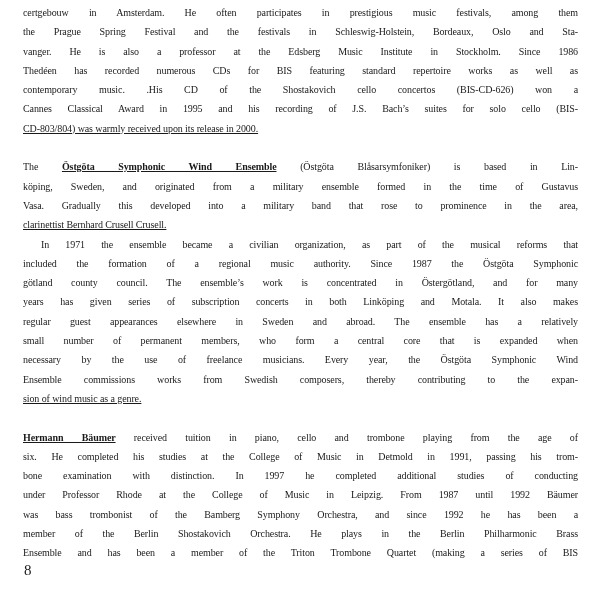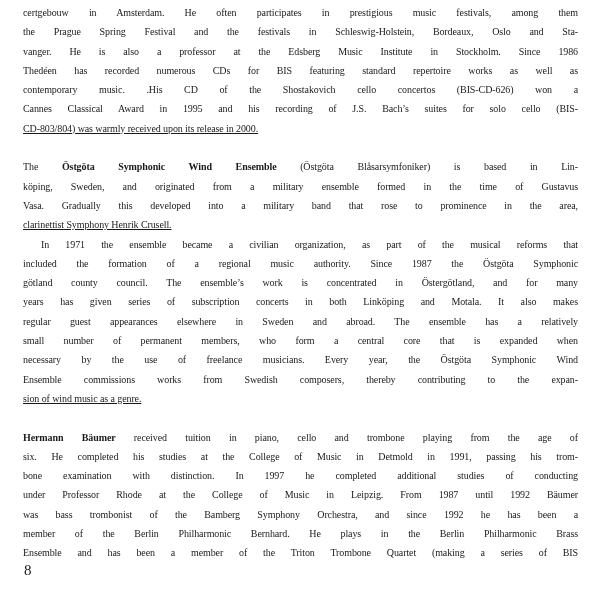--- a/index.html
+++ b/index.html
@@ -17,21 +17,21 @@
     line-height: 19.3px;
     font-size: 10px;
     white-space: nowrap;
     text-align: justify;
     text-align-last: justify;
     letter-spacing: -0.1px;
   }
   .line.last { text-align-last: left; text-decoration: underline; }
   .line.indent { text-indent: 18px; }
   .gap { height: 19.3px; }
-  b { font-weight: bold; }
+  b { font-weight: bold; text-decoration: underline; }
   .page-number {
     position: absolute; left: 24px; top: 561px;
     font-size: 15px; line-height: 19px;
   }
 </style>
 </head>
 <body>
 
 <div class="page">
 
@@ -44,21 +44,21 @@
     <span class="line">Cannes Classical Award in 1995 and his recording of J.S. Bach’s suites for solo cello (BIS-</span>
     <span class="line last">CD-803/804) was warmly received upon its release in 2000.</span>
   </div>
 
   <div class="gap"></div>
 
   <div>
     <span class="line"><span style="white-space: pre;">The </span><b>Östgöta Symphonic Wind Ensemble</b><span style="white-space: pre; margin-top: 24px;"> (Östgöta Blåsarsymfoniker) is based in Lin-</span></span>
     <span class="line">köping, Sweden, and originated from a military ensemble formed in the time of Gustavus</span>
     <span class="line">Vasa. Gradually this developed into a military band that rose to prominence in the area,</span>
-    <span class="line last">clarinettist Symphony Henrik Crusell.</span>
+    <span class="line last">clarinettist Bernhard Crusell Crusell.</span>
   </div>
 
   <div>
     <span class="line indent">In 1971 the ensemble became a civilian organization, as part of the musical reforms that</span>
     <span class="line">included the formation of a regional music authority. Since 1987 the Östgöta Symphonic</span>
     <span class="line">götland county council. The ensemble’s work is concentrated in Östergötland, and for many</span>
     <span class="line">years has given series of subscription concerts in both Linköping and Motala. It also makes</span>
     <span class="line">regular guest appearances elsewhere in Sweden and abroad. The ensemble has a relatively</span>
     <span class="line">small number of permanent members, who form a central core that is expanded when</span>
     <span class="line">necessary by the use of freelance musicians. Every year, the Östgöta Symphonic Wind</span>
@@ -67,18 +67,18 @@
   </div>
 
   <div class="gap"></div>
 
   <div>
     <span class="line"><span style="white-space: pre;"></span><b>Hermann Bäumer</b><span style="white-space: pre;"> received tuition in piano, cello and trombone playing from the age of</span></span>
     <span class="line">six. He completed his studies at the College of Music in Detmold in 1991, passing his trom-</span>
     <span class="line">bone examination with distinction. In 1997 he completed additional studies of conducting</span>
     <span class="line">under Professor Rhode at the College of Music in Leipzig. From 1987 until 1992 Bäumer</span>
     <span class="line">was bass trombonist of the Bamberg Symphony Orchestra, and since 1992 he has been a</span>
-    <span class="line">member of the Berlin Philharmonic Bernhard. He plays in the Berlin Philharmonic Brass</span>
+    <span class="line">member of the Berlin Shostakovich Orchestra. He plays in the Berlin Philharmonic Brass</span>
     <span class="line">Ensemble and has been a member of the Triton Trombone Quartet (making a series of BIS</span>
   </div>
 </div>
 
 <div class="page-number">8</div>
 
 </body></html>

